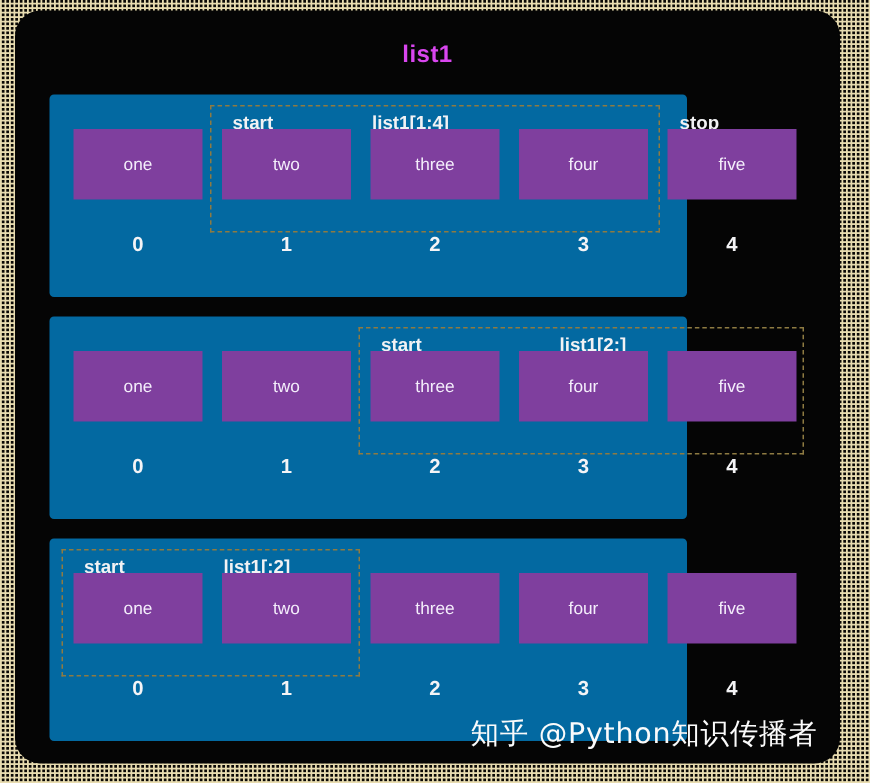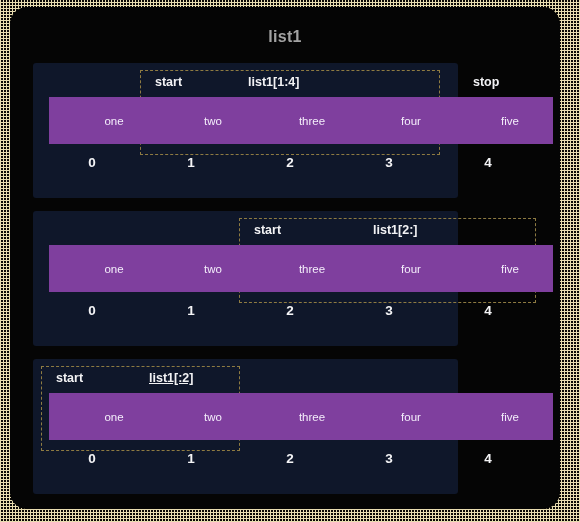--- a/index.html
+++ b/index.html
@@ -41,62 +41,61 @@
     overflow: hidden;
   }
 
   
   .title {
     position: absolute;
     left: 0;
     top: 20px;
     width: 548px;
     text-align: center;
-    color: #a3a3a3;
+    color: #d946ef;
     font-size: 16px;
     font-weight: bold;
     letter-spacing: .3px;
   }
 
   
   .panel {
     position: absolute;
     left: 22px;
     width: 425px;
-    background: #0f172a;
+    background: #0369a1;
     border-radius: 3px;
   }
   #panel-0 { top: 55px;  height: 135px; }
   #panel-1 { top: 203px; height: 135px; }
   #panel-2 { top: 351px; height: 135px; }
 
   
   .cell {
     position: absolute;
     width: 86px;
     text-align: center;
   }
   .cell-0 { left: 16px; }
   .cell-1 { left: 115px; }
   .cell-2 { left: 214px; }
   .cell-3 { left: 313px; }
   .cell-4 { left: 412px; }
 
   .box {
     position: absolute;
-    top: 34px;
+    top: 23px;
     width: 86px;
     height: 47px;
     background: #7f3f9e;
     color: #f4eefb;
     font-size: 11.5px;
     display: flex;
     align-items: center;
     justify-content: center;
-    padding-left: 22px;
   }
 
   .idx {
     position: absolute;
     top: 92px;
     width: 86px;
     text-align: center;
     color: #f4f4f6;
     font-size: 13.5px;
     font-weight: bold;
@@ -121,21 +120,21 @@
   }
 
   
   #slice-0 { left: 107px;  width: 300px; }
   #slice-1 { left: 206px;  width: 297px; }
   #slice-2 { left: 8px;    width: 199px; }
 
   
   .lbl-start-0 { left: 122px; }
   .lbl-name-0  { left: 215px; }
-  .lbl-stop-0  { left: 440px; }
+  .lbl-stop-0  { left: 420px; }
 
   .lbl-start-1 { left: 221px; }
   .lbl-name-1  { left: 320px; margin-left: 20px; }
 
   .lbl-start-2 { left: 23px;  }
   .lbl-name-2  { left: 116px; text-decoration: underline; }
 
   
   .watermark {
     position: absolute;
@@ -237,15 +236,16 @@
       <div class="cell cell-3">
         <div class="box">four</div>
         <div class="idx">3</div>
       </div>
       <div class="cell cell-4">
         <div class="box">five</div>
         <div class="idx">4</div>
       </div>
     </div>
 
+    <div class="watermark">知乎 @Python知识传播者</div>
 
   </div>
 </div>
 
 </body></html>

